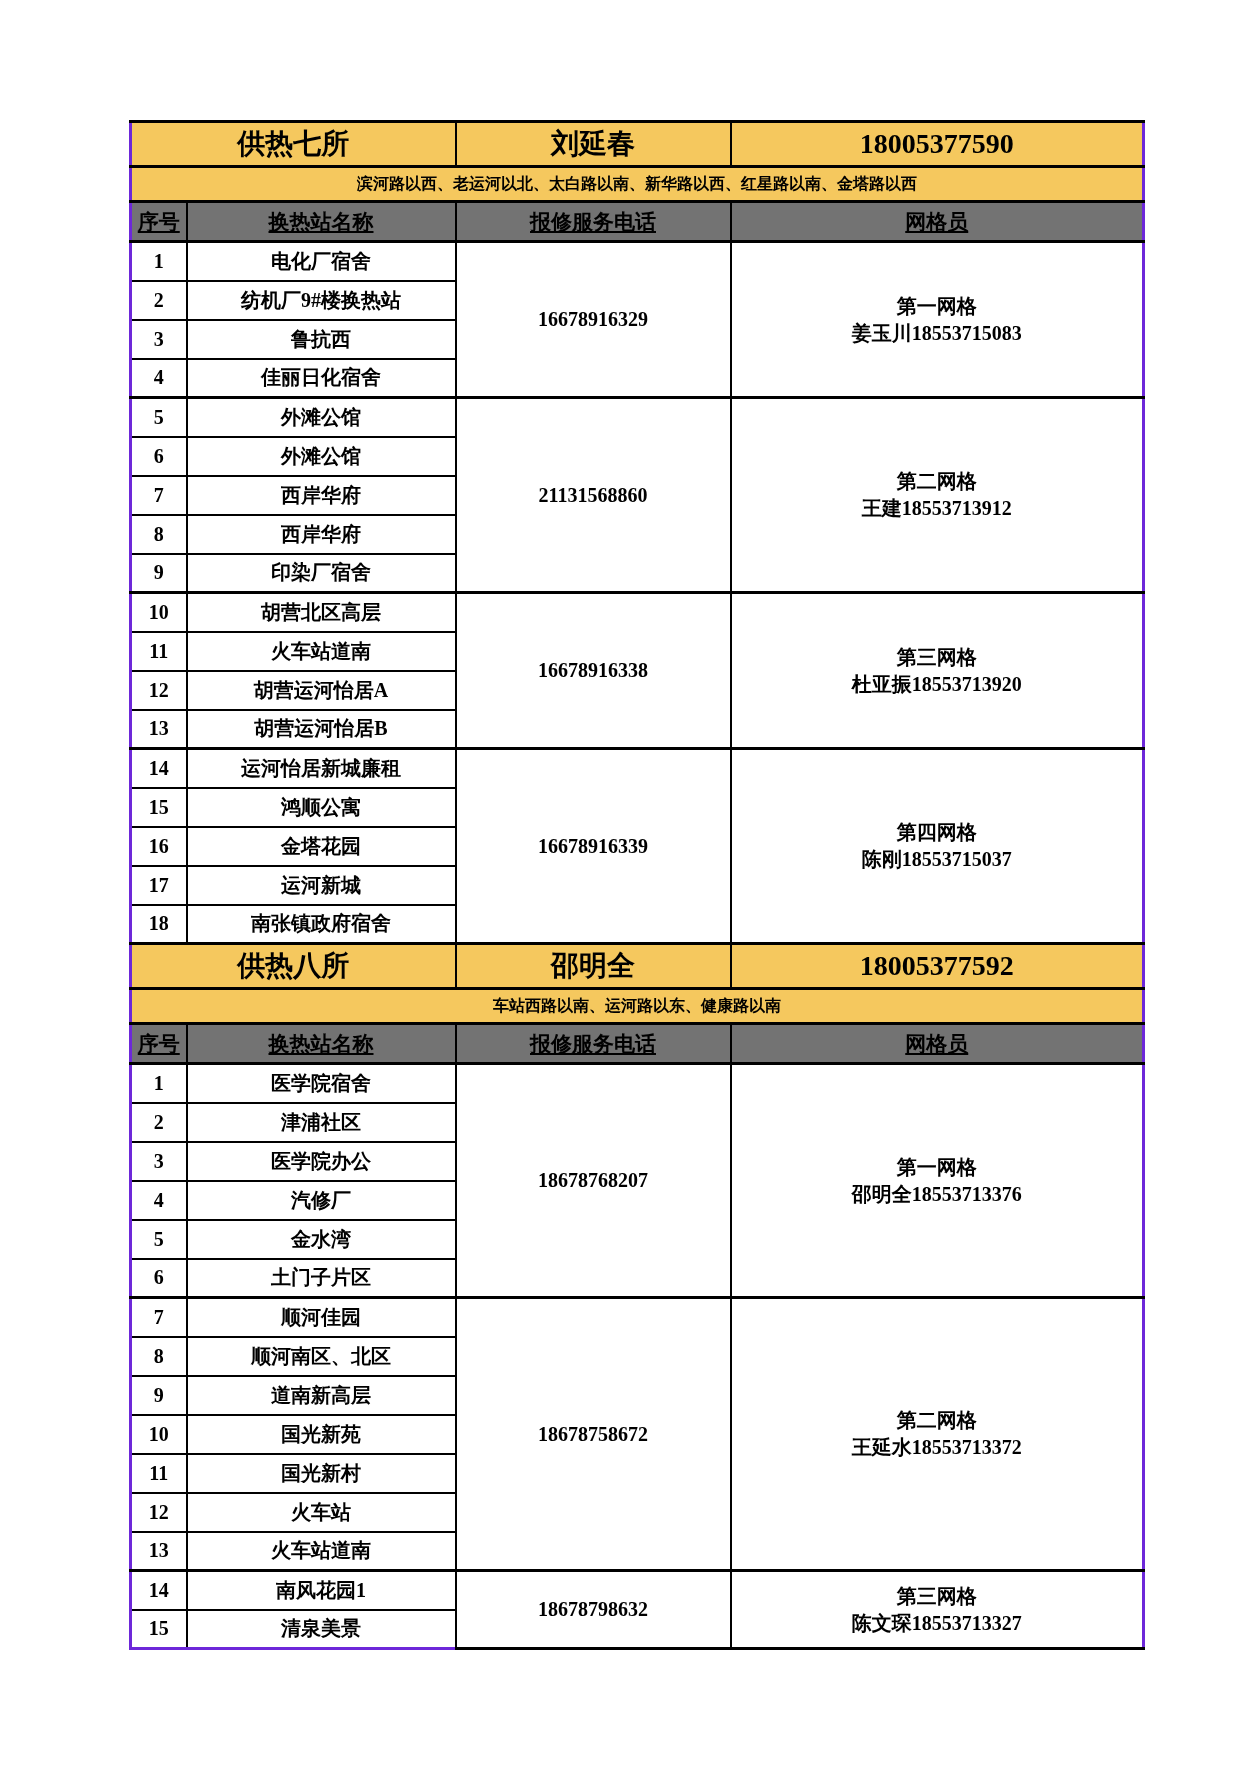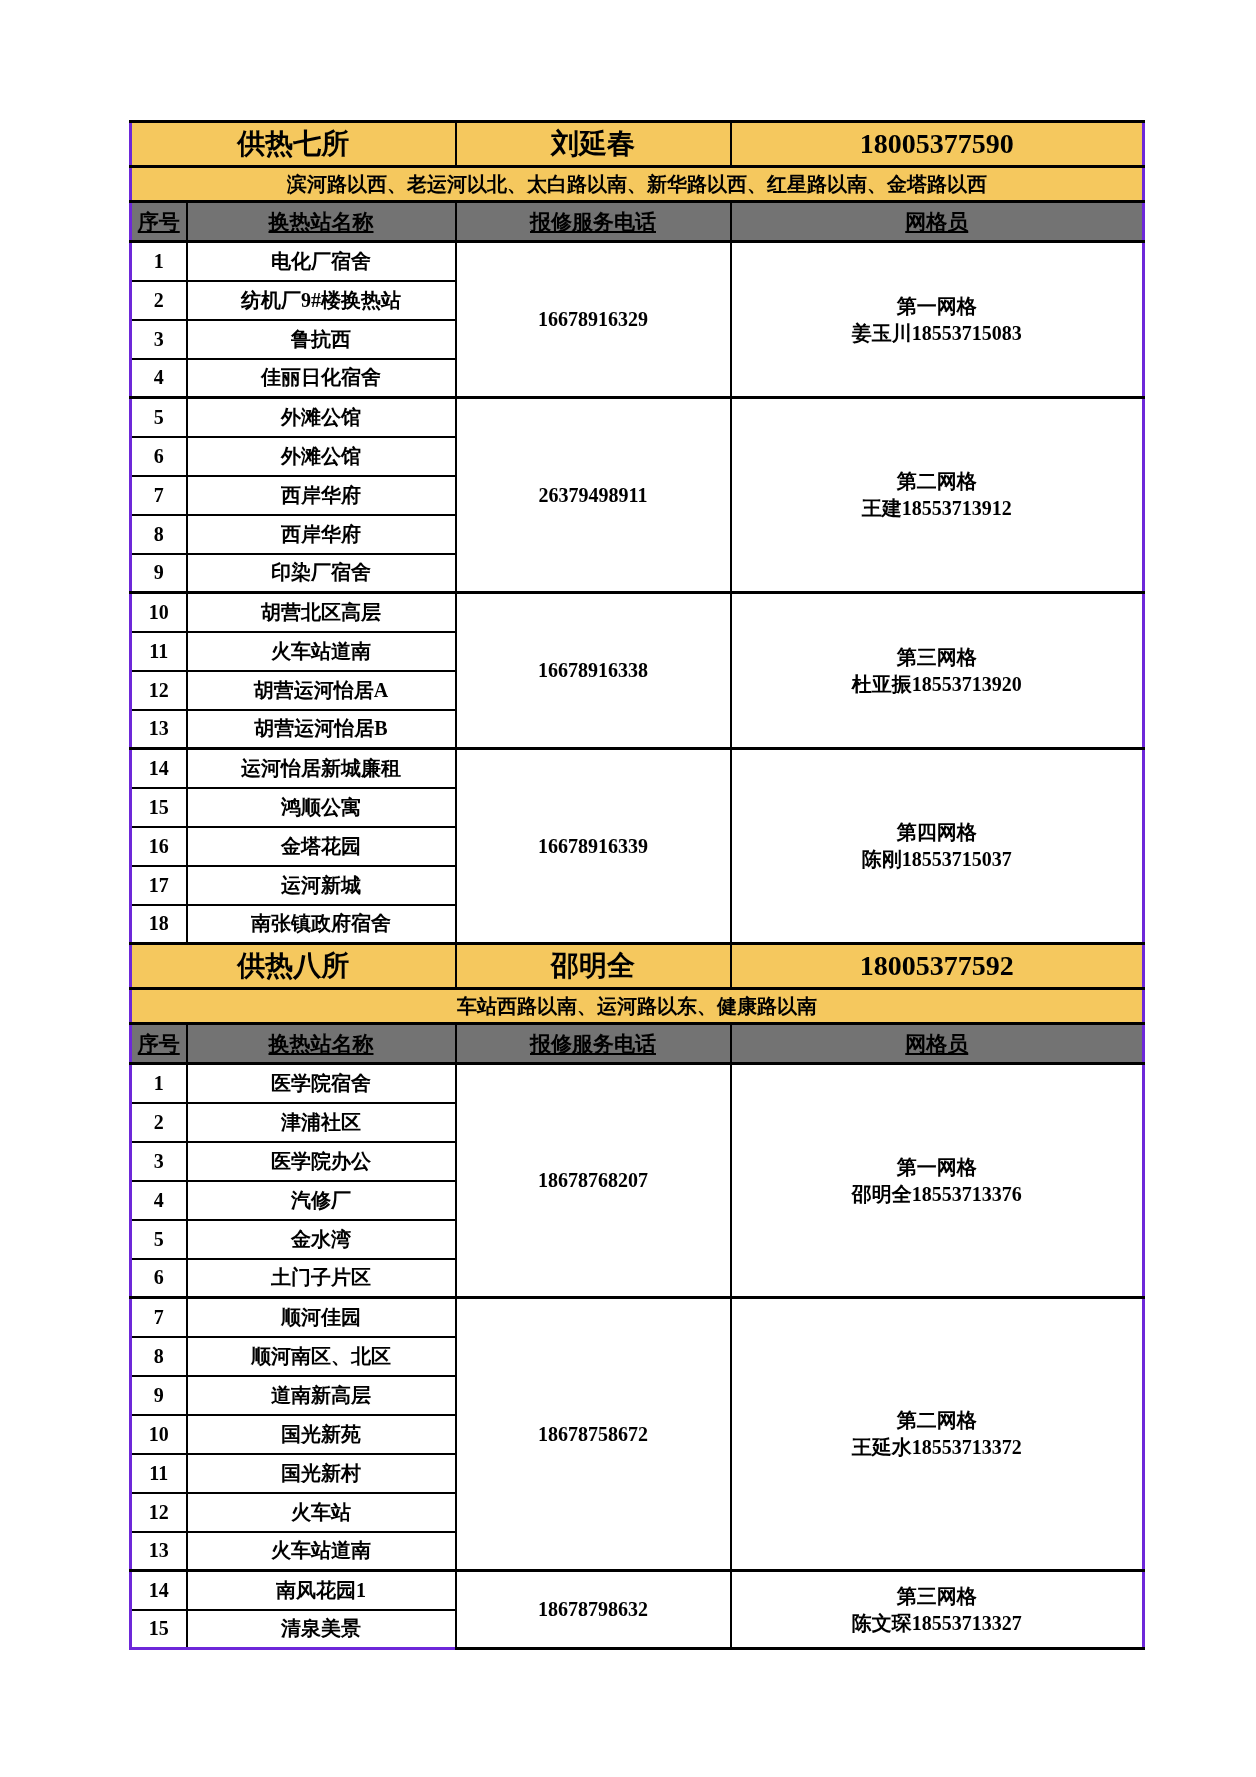--- a/index.html
+++ b/index.html
@@ -37,21 +37,21 @@
   tr.title-row td {
     background: #F5C85E;
     height: 45px;
     font-size: 28px;
     border-top-width: 3px;
     border-bottom-width: 3px;
   }
   tr.coverage-row td {
     background: #F5C85E;
     height: 35px;
-    font-size: 20px;
+    font-size: 16px;
     border-top-width: 3px;
     border-bottom-width: 3px;
   }
   tr.head-row th {
     background: #737373;
     height: 40px;
     font-size: 21px;
     border-top-width: 3px;
     border-bottom-width: 3px;
     text-decoration: underline;
@@ -104,21 +104,21 @@
           <td>3</td>
           <td>鲁抗西</td>
         </tr>
         <tr class="data-row">
           <td>4</td>
           <td>佳丽日化宿舍</td>
         </tr>
         <tr class="data-row group-start">
           <td>5</td>
           <td>外滩公馆</td>
-          <td rowspan="5" class="phone-cell">26379498911</td>
+          <td rowspan="5" class="phone-cell">21131568860</td>
           <td rowspan="5" class="grid-cell">
             <div>第二网格</div>
             <div>王建18553713912</div>
           </td>
         </tr>
         <tr class="data-row">
           <td>6</td>
           <td>外滩公馆</td>
         </tr>
         <tr class="data-row">

